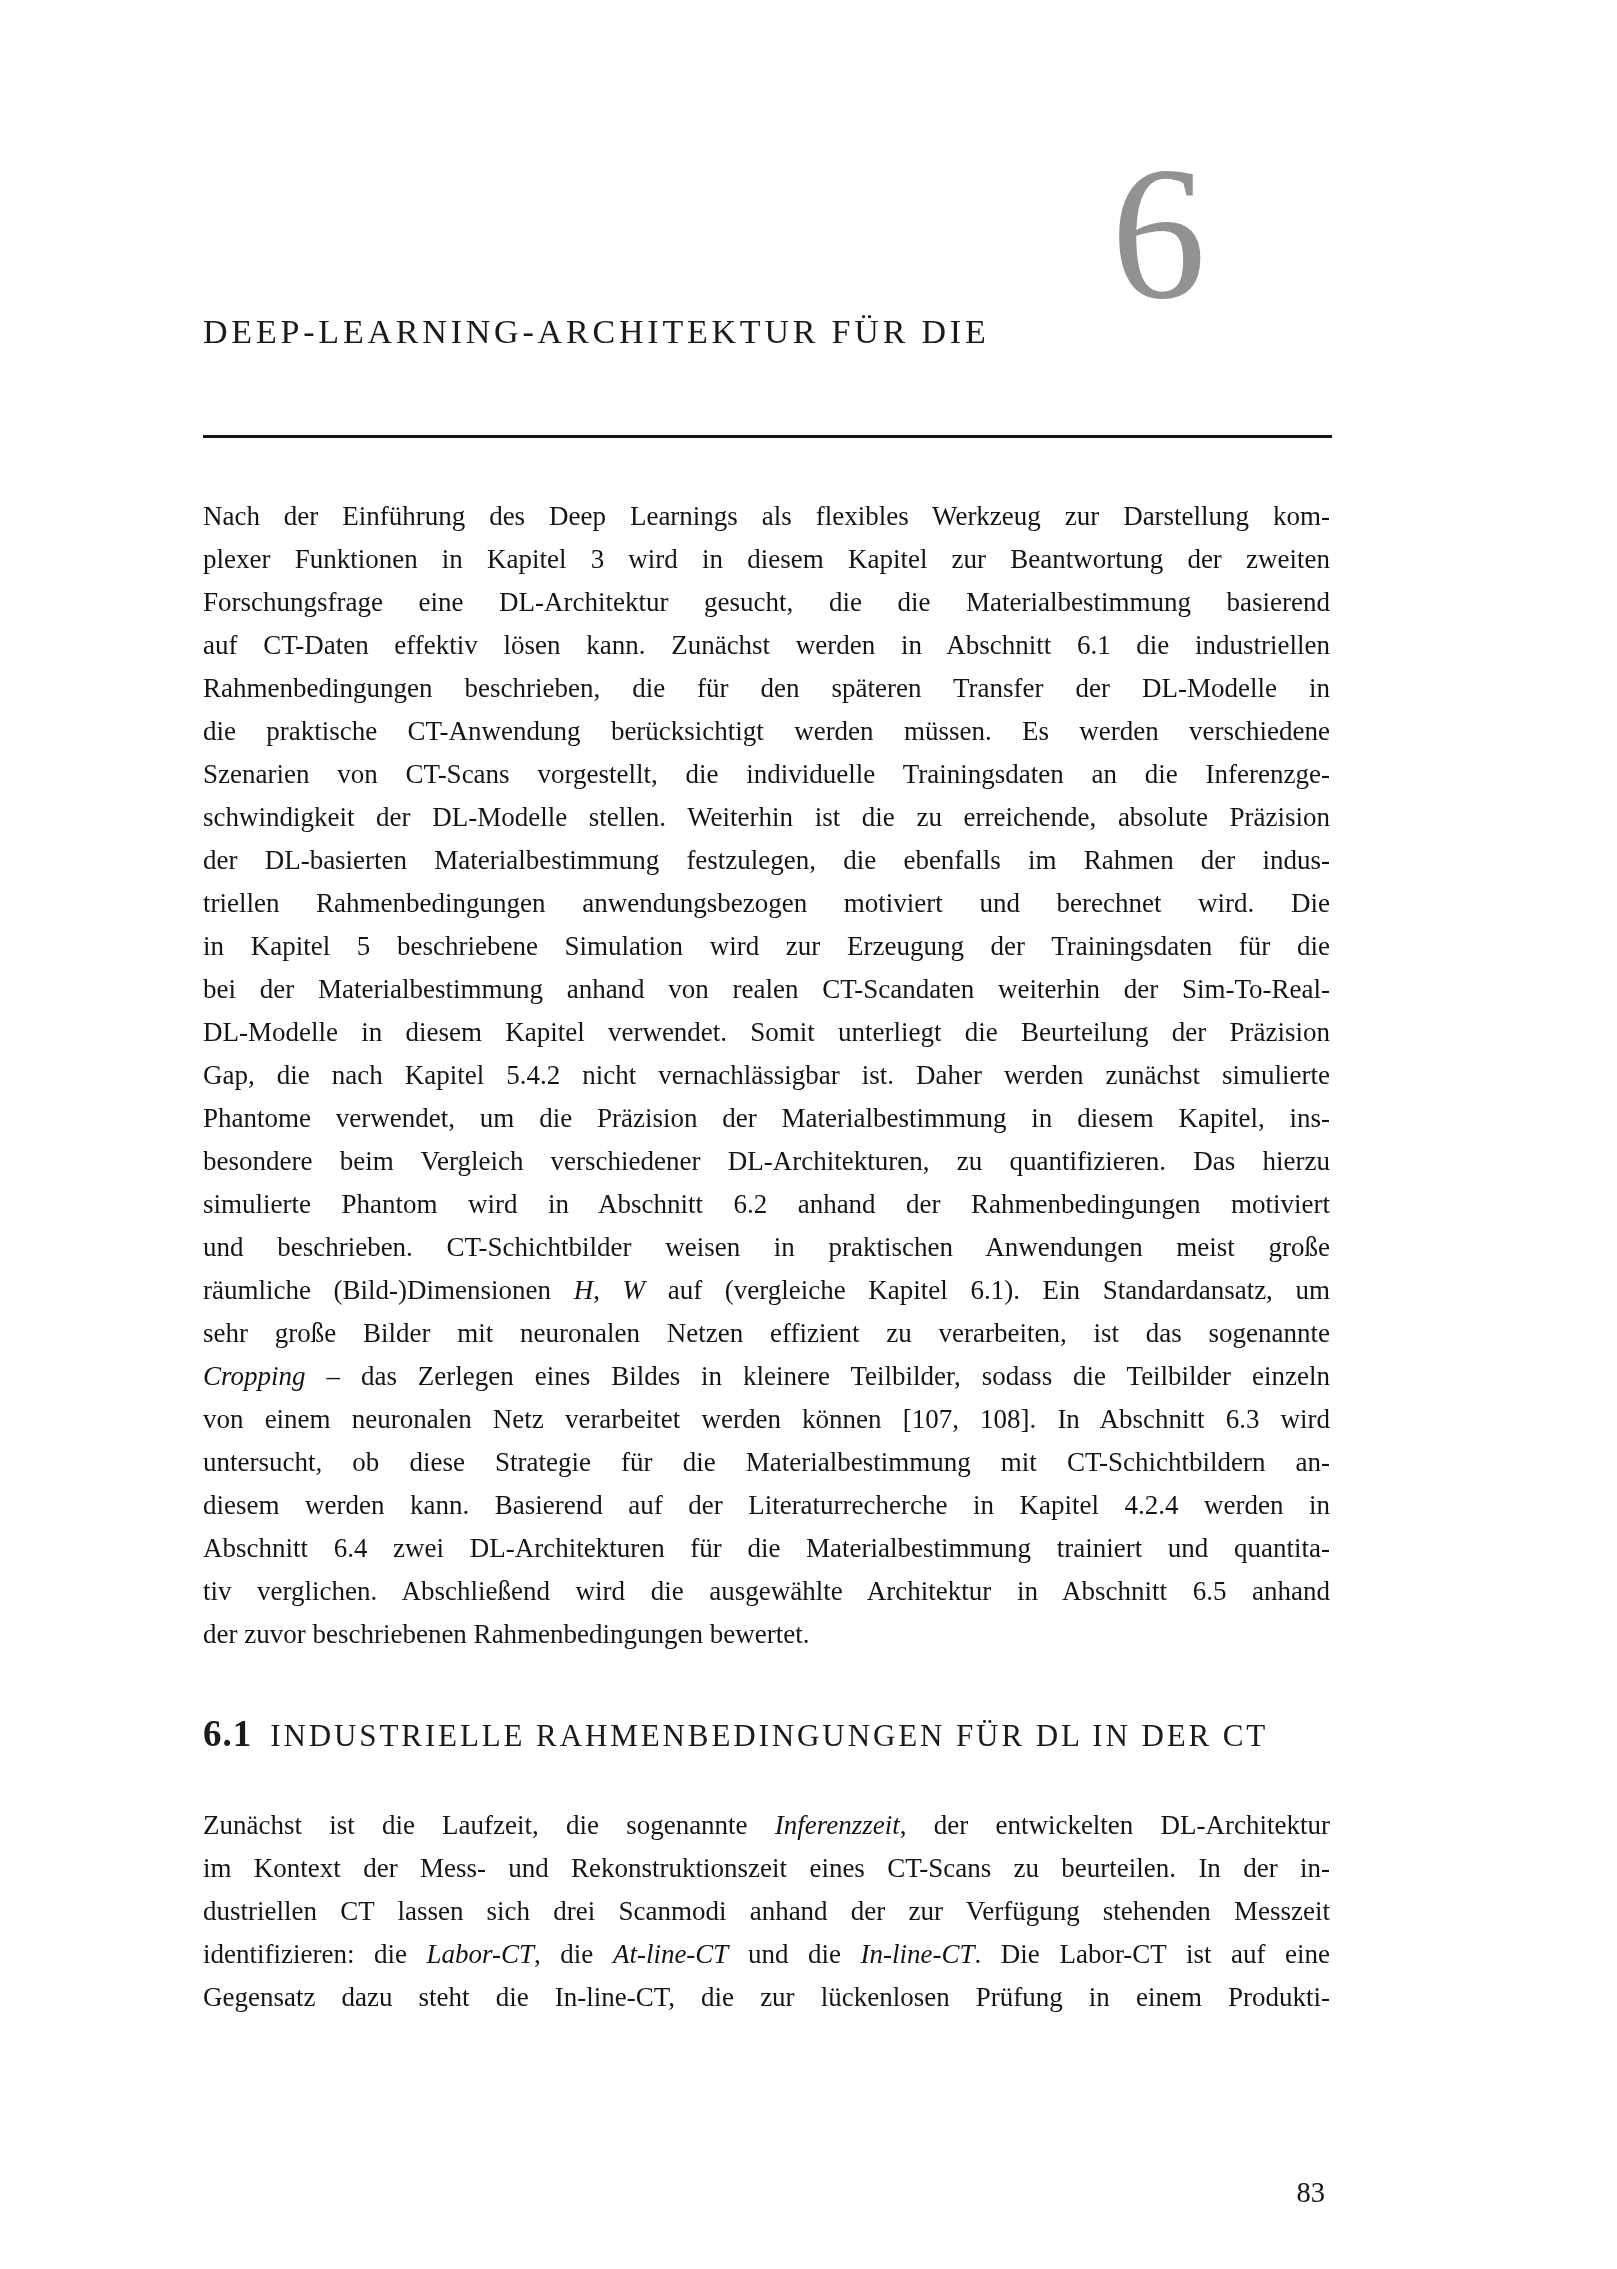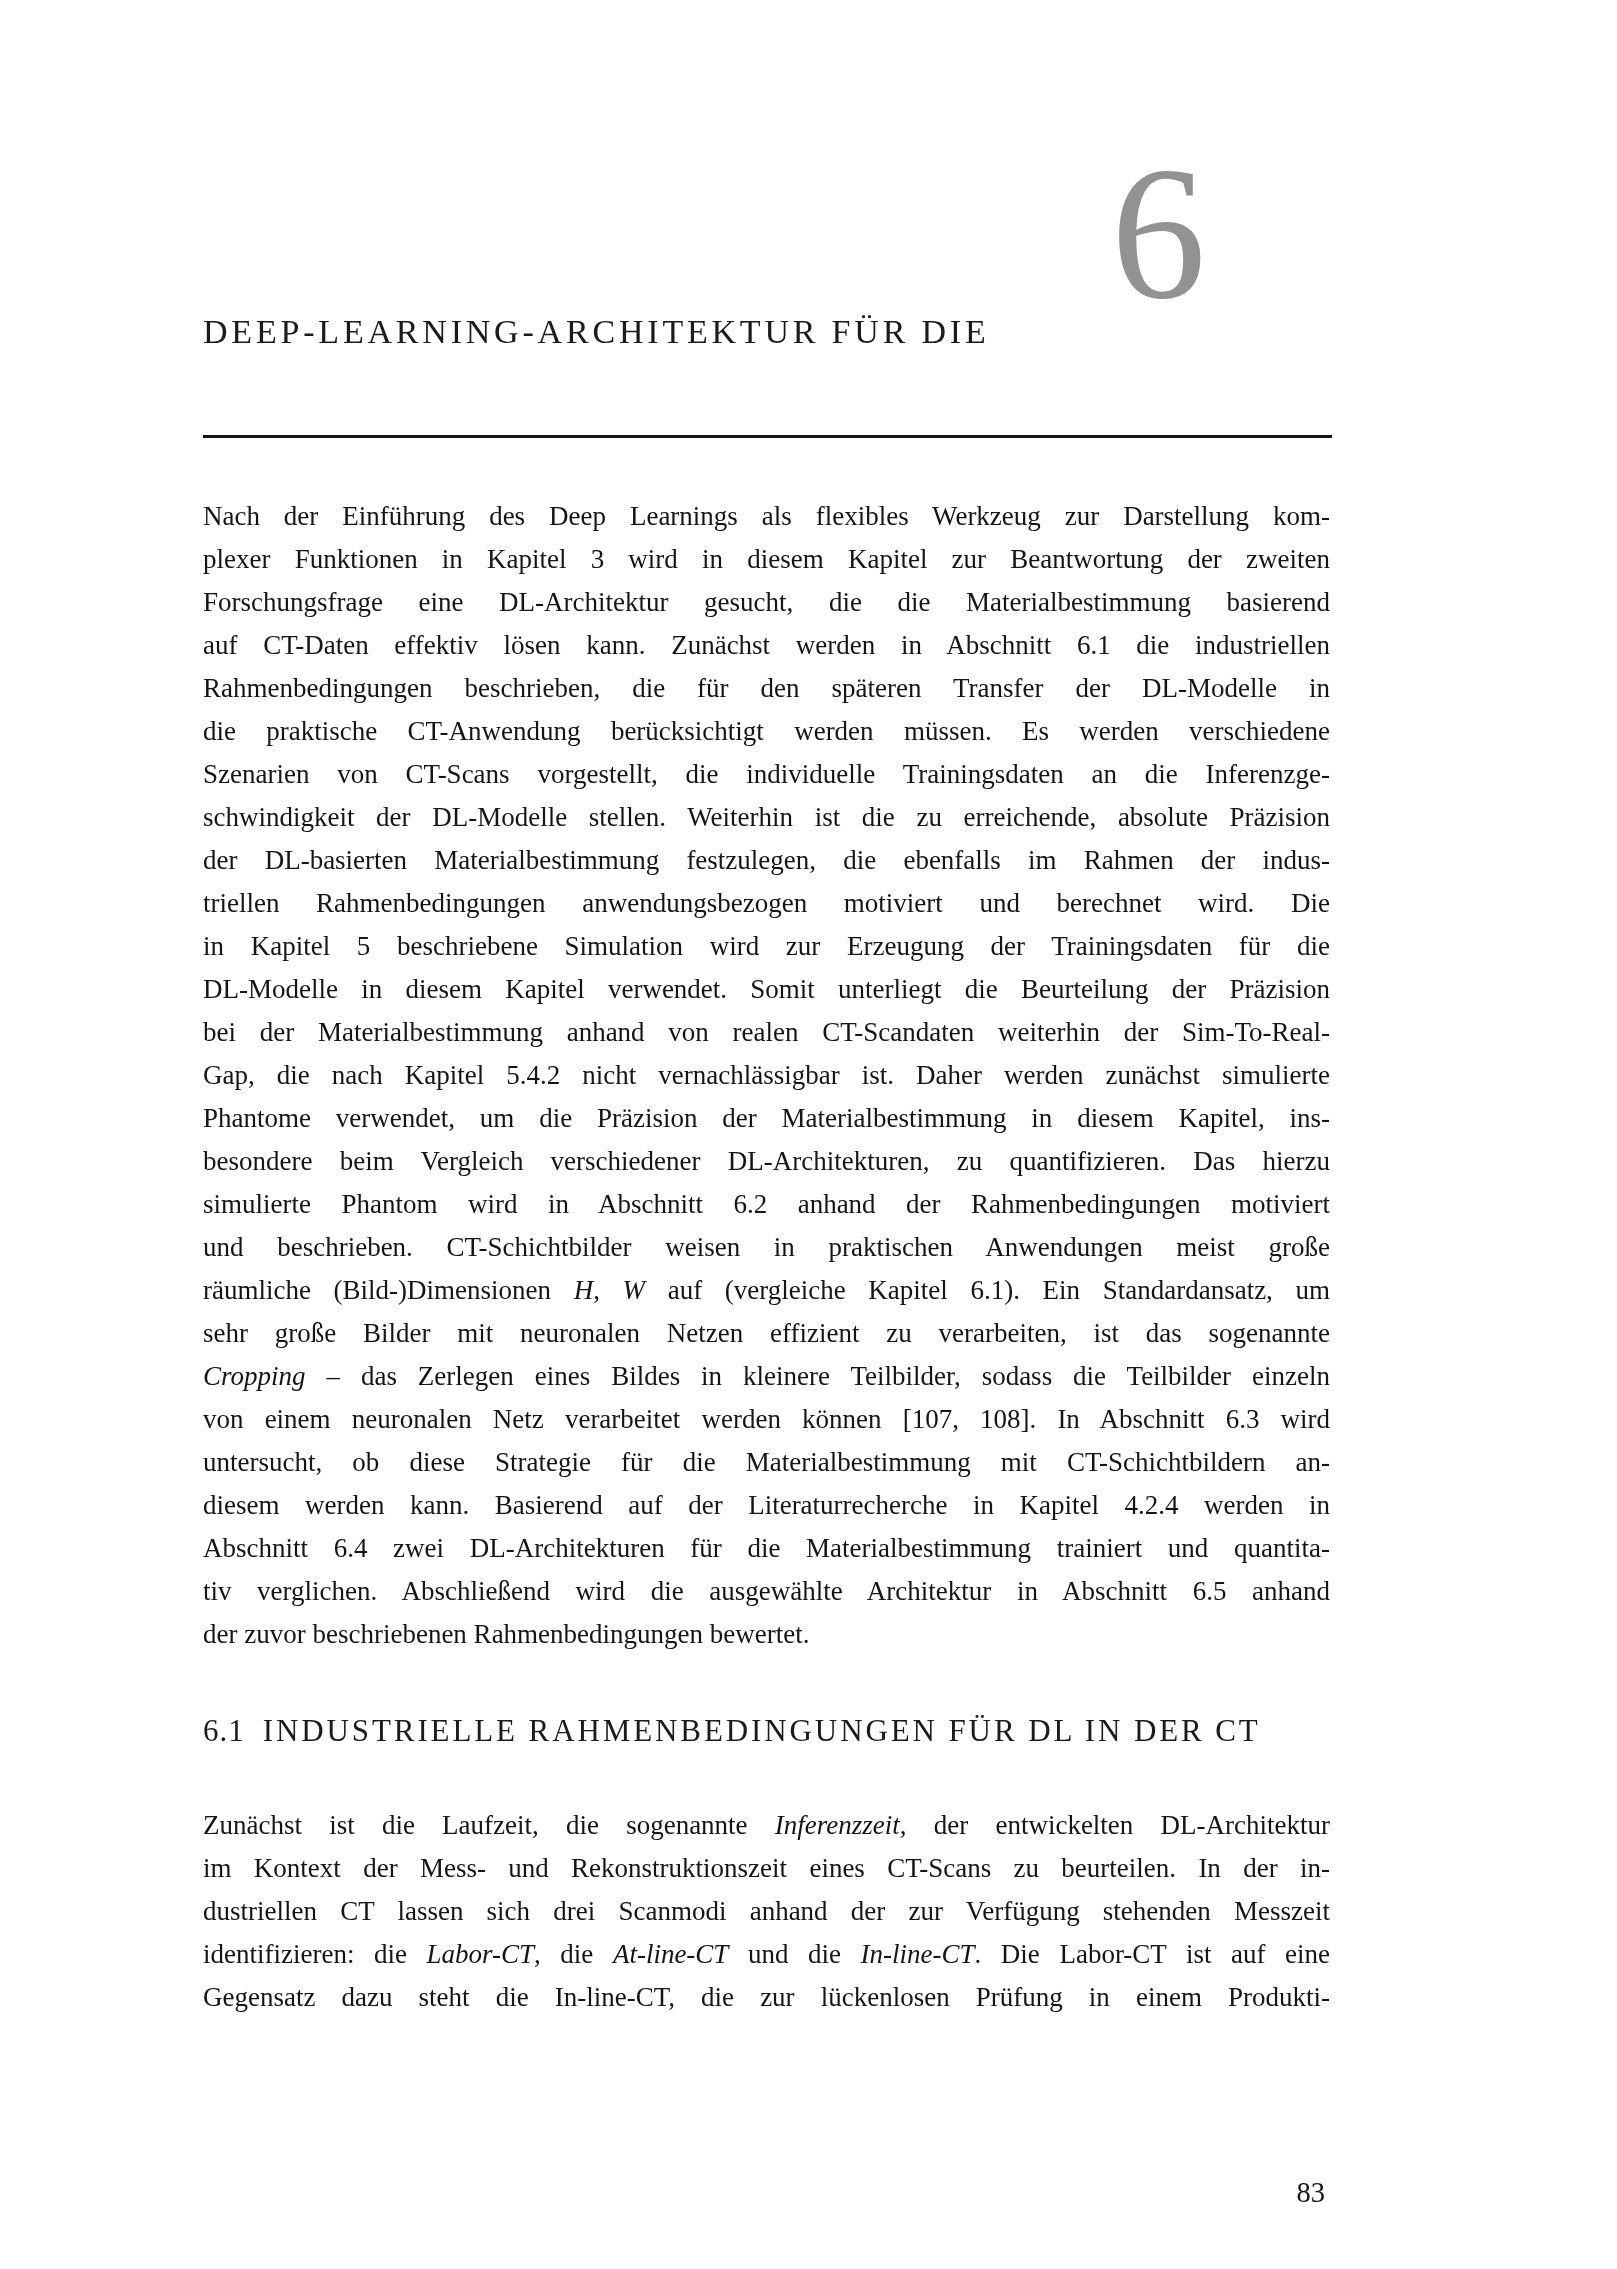--- a/index.html
+++ b/index.html
@@ -67,23 +67,24 @@
     top: 1712px;
     left: 203px;
     width: 1129px;
     margin: 0;
     font-weight: normal;
     display: flex;
     align-items: baseline;
     color: #1b1b1b;
   }
   .sec-num {
-    font-size: 31px;
+    font-size: 37px;
     line-height: 1.2;
     letter-spacing: 1px;
+    font-weight: bold;
   }
   .sec-title {
     font-size: 31px;
     line-height: 1.2;
     letter-spacing: 2.9px;
     margin-left: 18px;
   }
   .page-number {
     position: absolute;
     top: 2176px;
@@ -113,22 +114,22 @@
       <div class="line"><span>plexer Funktionen in Kapitel 3 wird in diesem Kapitel zur Beantwortung der zweiten</span></div>
       <div class="line"><span>Forschungsfrage eine DL-Architektur gesucht, die die Materialbestimmung basierend</span></div>
       <div class="line"><span>auf CT-Daten effektiv lösen kann. Zunächst werden in Abschnitt 6.1 die industriellen</span></div>
       <div class="line"><span>Rahmenbedingungen beschrieben, die für den späteren Transfer der DL-Modelle in</span></div>
       <div class="line"><span>die praktische CT-Anwendung berücksichtigt werden müssen. Es werden verschiedene</span></div>
       <div class="line"><span>Szenarien von CT-Scans vorgestellt, die individuelle Trainingsdaten an die Inferenzge-</span></div>
       <div class="line"><span>schwindigkeit der DL-Modelle stellen. Weiterhin ist die zu erreichende, absolute Präzision</span></div>
       <div class="line"><span>der DL-basierten Materialbestimmung festzulegen, die ebenfalls im Rahmen der indus-</span></div>
       <div class="line"><span>triellen Rahmenbedingungen anwendungsbezogen motiviert und berechnet wird. Die</span></div>
       <div class="line"><span>in Kapitel 5 beschriebene Simulation wird zur Erzeugung der Trainingsdaten für die</span></div>
+      <div class="line"><span>bei der Materialbestimmung anhand von realen CT-Scandaten weiterhin der Sim-To-Real-</span></div>
       <div class="line"><span>DL-Modelle in diesem Kapitel verwendet. Somit unterliegt die Beurteilung der Präzision</span></div>
-      <div class="line"><span>bei der Materialbestimmung anhand von realen CT-Scandaten weiterhin der Sim-To-Real-</span></div>
       <div class="line"><span>Gap, die nach Kapitel 5.4.2 nicht vernachlässigbar ist. Daher werden zunächst simulierte</span></div>
       <div class="line"><span>Phantome verwendet, um die Präzision der Materialbestimmung in diesem Kapitel, ins-</span></div>
       <div class="line"><span>besondere beim Vergleich verschiedener DL-Architekturen, zu quantifizieren. Das hierzu</span></div>
       <div class="line"><span>simulierte Phantom wird in Abschnitt 6.2 anhand der Rahmenbedingungen motiviert</span></div>
       <div class="line"><span>und beschrieben. CT-Schichtbilder weisen in praktischen Anwendungen meist große</span></div>
       <div class="line"><span>räumliche (Bild-)Dimensionen </span><span class="it">H</span><span>, </span><span class="it">W</span><span> auf (vergleiche Kapitel 6.1). Ein Standardansatz, um</span></div>
       <div class="line"><span>sehr große Bilder mit neuronalen Netzen effizient zu verarbeiten, ist das sogenannte</span></div>
       <div class="line"><span class="it">Cropping</span><span> – das Zerlegen eines Bildes in kleinere Teilbilder, sodass die Teilbilder einzeln</span></div>
       <div class="line"><span>von einem neuronalen Netz verarbeitet werden können [107, 108]. In Abschnitt 6.3 wird</span></div>
       <div class="line"><span>untersucht, ob diese Strategie für die Materialbestimmung mit CT-Schichtbildern an-</span></div>

